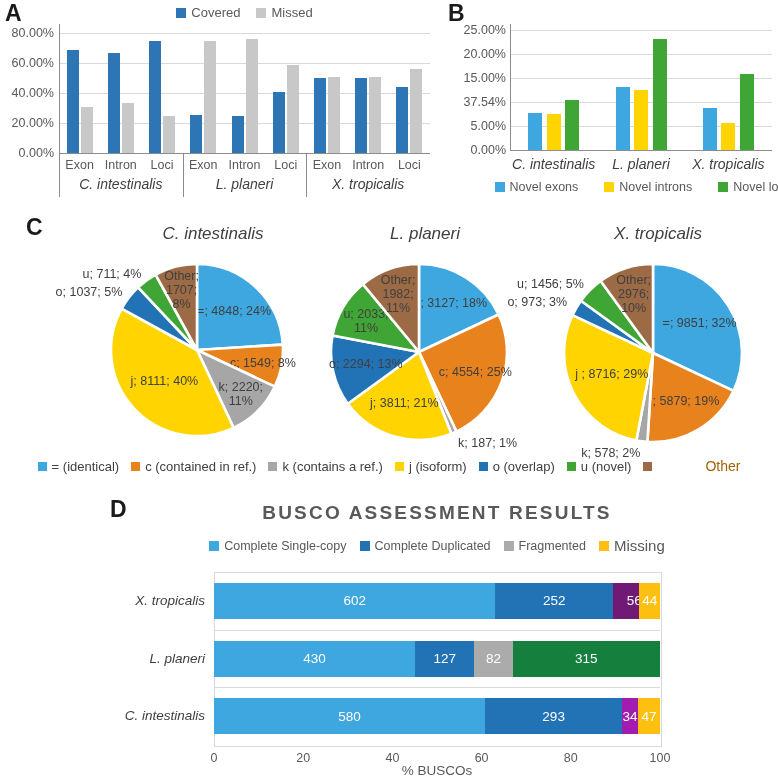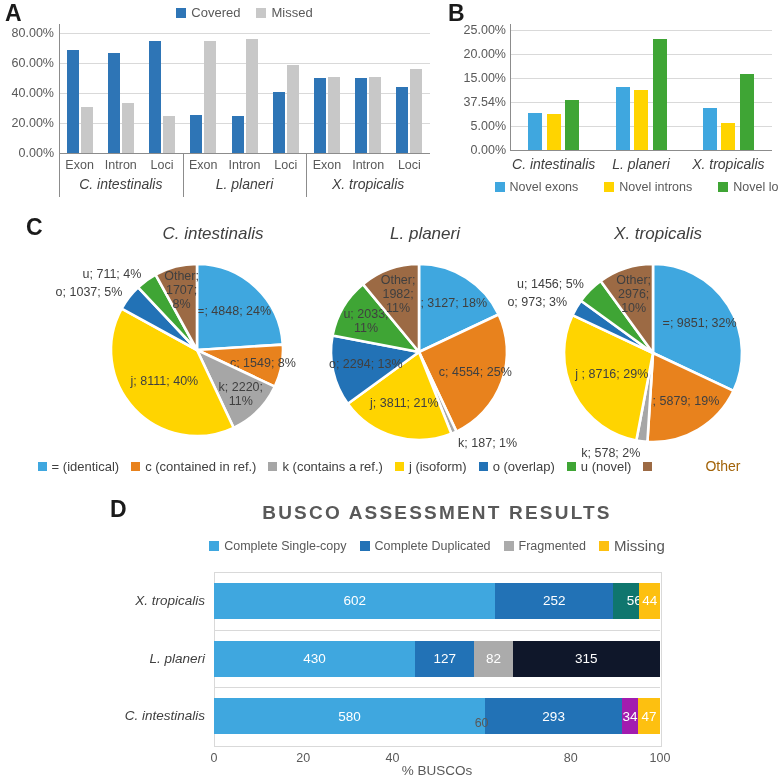--- a/index.html
+++ b/index.html
@@ -233,34 +233,34 @@
         </div>
         <div class="legend-item">
           <div class="sw" style="width: 10px; height: 10px; background: rgb(253, 192, 16);"></div>
           <div style="font-size: 15px; color: rgb(89, 89, 89);">Missing</div>
         </div>
       </div>
       <div class="d-plot" style="left: 214px; top: 572px; width: 446px; height: 173px;"></div>
       <div class="row-label" style="left: 60px; top: 592.833px; width: 145px;">X. tropicalis</div>
       <div class="seg" style="left: 214px; top: 582.833px; width: 281.438px; height: 36px; background: rgb(63, 167, 223);">602</div>
       <div class="seg" style="left: 495.438px; top: 582.833px; width: 117.811px; height: 36px; background: rgb(34, 114, 182);">252</div>
-      <div class="seg" style="left: 613.249px; top: 582.833px; width: 42px; height: 36px; background: #0f766e;">56</div>
+      <div class="seg" style="left: 613.249px; top: 582.833px; width: 42px; height: 36px; background: #701a75;">56</div>
       <div class="seg" style="left: 639.43px; top: 582.833px; width: 20.5702px; height: 36px; background: rgb(253, 192, 16);">44</div>
       <div class="gridline" style="left: 214px; top: 629.667px; width: 446px;"></div>
       <div class="row-label" style="left: 60px; top: 650.5px; width: 145px;">L. planeri</div>
       <div class="seg" style="left: 214px; top: 640.5px; width: 201.027px; height: 36px; background: rgb(63, 167, 223);">430</div>
       <div class="seg" style="left: 415.027px; top: 640.5px; width: 59.3732px; height: 36px; background: rgb(34, 114, 182);">127</div>
       <div class="seg" style="left: 474.4px; top: 640.5px; width: 38.3354px; height: 36px; background: rgb(171, 171, 171);">82</div>
-      <div class="seg" style="left: 512.736px; top: 640.5px; width: 147.264px; height: 36px; background: #0f172a;">315</div>
+      <div class="seg" style="left: 512.736px; top: 640.5px; width: 147.264px; height: 36px; background: #15803d;">315</div>
       <div class="gridline" style="left: 214px; top: 687.333px; width: 446px;"></div>
       <div class="row-label" style="left: 60px; top: 708.167px; width: 145px;">C. intestinalis</div>
       <div class="seg" style="left: 214px; top: 698.167px; width: 271.153px; height: 36px; background: rgb(63, 167, 223);">580</div>
       <div class="seg" style="left: 485.153px; top: 698.167px; width: 136.979px; height: 36px; background: rgb(34, 114, 182);">293</div>
       <div class="seg" style="left: 622.132px; top: 698.167px; width: 15.8952px; height: 36px; background: #a21caf;">34</div>
       <div class="seg" style="left: 638.027px; top: 698.167px; width: 21.9727px; height: 36px; background: rgb(253, 192, 16);">47</div>
       <div class="xtick" style="left: 194px; top: 751px; width: 40px;">0</div>
       <div class="xtick" style="left: 283.2px; top: 751px; width: 40px;">20</div>
       <div class="xtick" style="left: 372.4px; top: 751px; width: 40px;">40</div>
-      <div class="xtick" style="left: 461.6px; top: 716px; width: 40px;">60</div>
+      <div class="xtick" style="left: 461.6px; top: 751px; width: 40px;">60</div>
       <div class="xtick" style="left: 550.8px; top: 751px; width: 40px;">80</div>
       <div class="xtick" style="left: 640px; top: 751px; width: 40px;">100</div>
     </div>
 </div>
 
 </body></html>

